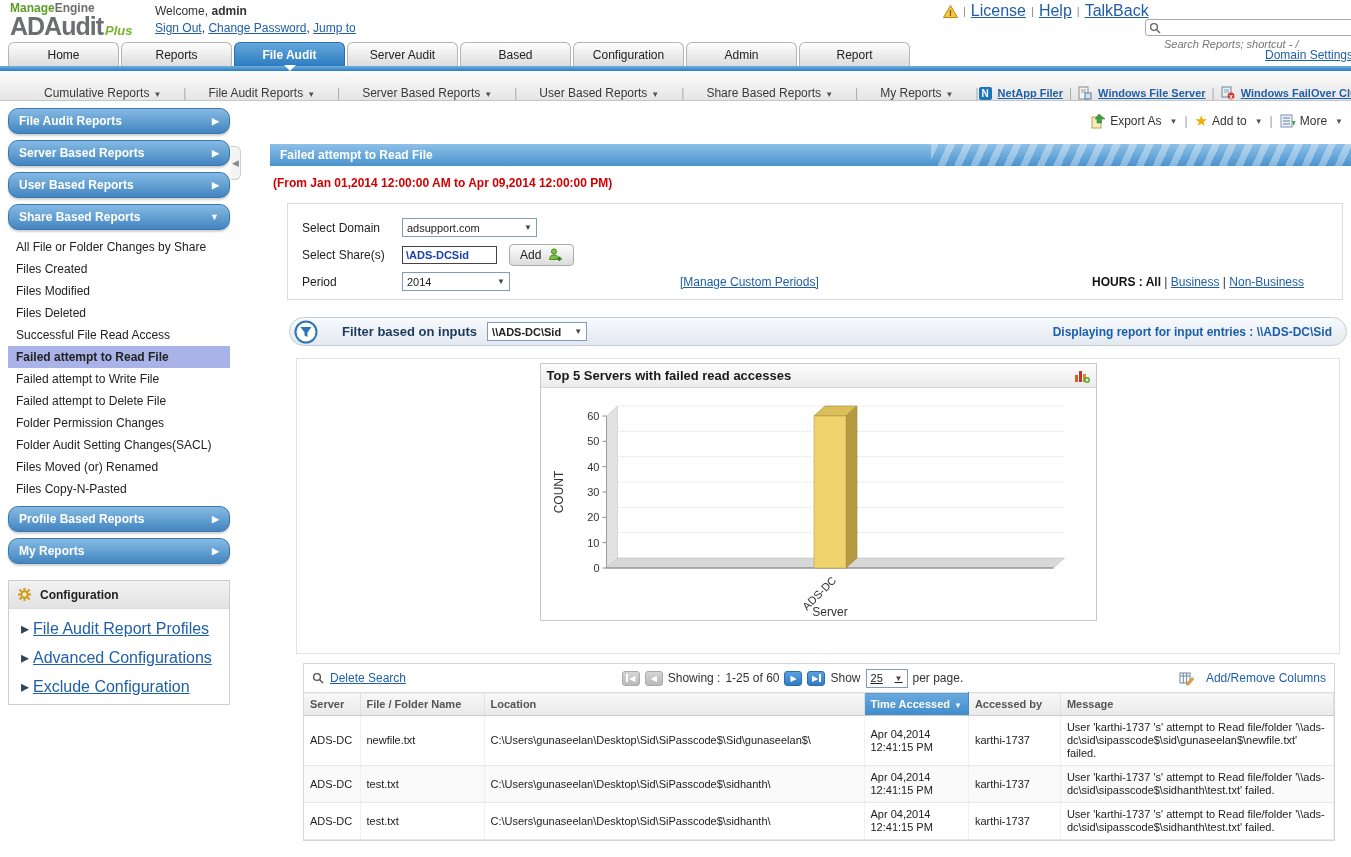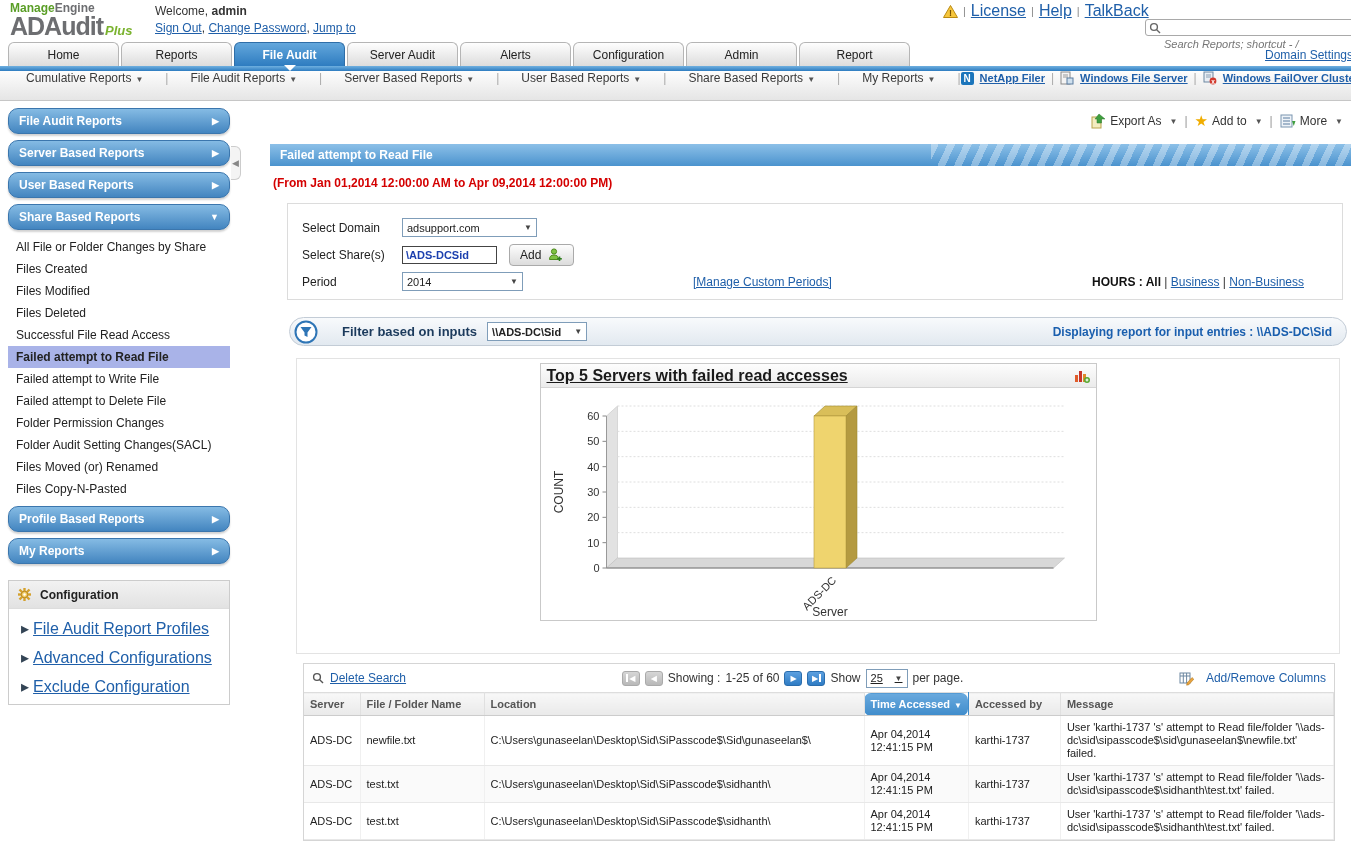--- a/index.html
+++ b/index.html
@@ -27,21 +27,21 @@
          background:linear-gradient(#fefefe,#dcdcdc); border:1px solid #b5b5b5; border-bottom:none;
          border-radius:6px 6px 0 0; cursor:pointer; position:relative; }
   .tab.active { background:linear-gradient(#63a7dc,#2e7cc0); color:#fff; font-weight:bold; border-color:#2e6ea8; }
   .tab.active::after { content:''; position:absolute; left:50%; margin-left:-6px; bottom:-5px;
          border-left:6px solid transparent; border-right:6px solid transparent; border-top:6px solid #fff; z-index:4; }
   .tabline { position:absolute; left:0; top:66px; width:1351px; height:5px; background:linear-gradient(#6fb0e0,#2e7cc0); z-index:2; }
   .domset { position:absolute; left:1265px; top:48px; font-size:12px; white-space:nowrap; z-index:3; }
 
   
   .subnav { position:absolute; left:0; top:71px; width:1351px; height:30px; background:linear-gradient(#fdfdfd,#e5e5e5);
-            border-bottom:1px solid #c6c6c6; display:flex; align-items:flex-start; padding:0 4px; }
+            border-bottom:1px solid #c6c6c6; display:flex; align-items:flex-end; padding:0 22px; }
   .subnav .menu { color:#3a3a3a; padding:0 22px; cursor:pointer; white-space:nowrap; }
   .subnav .sep { color:#aaa; }
   .subnav .right { margin-left:auto; display:flex; align-items:center; gap:6px; white-space:nowrap; }
   .subnav .right a { font-weight:bold; font-size:11px; display:inline-flex; align-items:center; gap:3px; }
   .caret { font-size:8px; color:#555; margin-left:4px; }
 
   
   .sidebar { position:absolute; left:8px; top:108px; width:222px; }
   .sbtn { height:26px; margin-bottom:6px; border-radius:10px; border:1px solid #3b76ad;
           background:linear-gradient(#85bbe4,#4385c0); color:#fff; font-weight:bold; font-size:12px;
@@ -87,37 +87,37 @@
 
   .filterbar { position:absolute; left:289px; top:317px; width:1058px; height:29px; border:1px solid #c3ccd6; border-radius:15px;
           background:linear-gradient(#f8fafc,#e2e9f0); display:flex; align-items:center; padding:0 14px 0 4px; gap:10px; }
   .filterbar .flabel2 { font-weight:bold; color:#1b3a5c; font-size:13px; margin-left:14px; }
   .displaying { margin-left:auto; color:#1a5fae; font-weight:bold; font-size:12px; white-space:nowrap; }
 
   .bigpanel { position:absolute; left:296px; top:358px; width:1044px; height:296px; border:1px solid #e3e3e3; background:#fff; }
   .chartpanel { width:557px; height:258px; margin:4px auto 0 auto; border:1px solid #c9c9c9; background:#fff; }
   .charthdr { height:24px; background:linear-gradient(#fdfdfd,#ebebeb); border-bottom:1px solid #d5d5d5;
           display:flex; align-items:center; padding:0 6px; }
-  .charthdr .ctitle { font-weight:bold; font-size:16px; color:#1a1a1a;text-decoration:underline; }
+  .charthdr .ctitle { font-weight:bold; font-size:13px; color:#1a1a1a; }
   .charthdr .cicon { margin-left:auto; cursor:pointer; }
 
   .tablewrap { position:absolute; left:303px; top:663px; width:1032px; border:1px solid #d5d5d5; background:#fff; }
   .pagebar { height:28px; display:flex; align-items:center; padding:0 8px; gap:6px; font-size:12px; color:#333; }
   .pagebar .mid { margin-left:auto; display:flex; align-items:center; gap:5px; }
   .pagebar .rightgrp { margin-left:auto; display:flex; align-items:center; gap:12px; }
   .pbtn { width:18px; height:15px; border-radius:3px; color:#fff; font-size:8px; display:inline-flex; align-items:center; justify-content:center; gap:1px; cursor:pointer; }
   .pbtn.gray { background:linear-gradient(#d6d6d6,#b8b8b8); border:1px solid #aaa; }
   .pbtn.blue { background:linear-gradient(#5ca0e0,#2f7cc4); border:1px solid #2a6dad; }
   .pbtn .bar { display:inline-block; width:2px; height:8px; background:#fff; }
   .pselect { width:42px;text-decoration:underline; }
 
   table.grid { width:100%; border-collapse:collapse; font-size:11px; }
   table.grid th { background:linear-gradient(#f8f8f8,#e9e9e9); color:#555; font-weight:bold; text-align:left;
           padding:5px 6px; border-right:1px solid #e0e0e0; border-top:1px solid #ddd; border-bottom:1px solid #ccc; cursor:pointer; white-space:nowrap; }
-  table.grid th.sorted { background:linear-gradient(#6aaade,#3f8ccb); color:#fff; border-right-color:#3f8ccb;border-radius:7px; }
+  table.grid th.sorted { background:linear-gradient(#6aaade,#3f8ccb); color:#fff; border-right-color:#3f8ccb; }
   table.grid td { padding:5px 6px; border-right:1px solid #f0f0f0; border-bottom:1px solid #e8e8e8; vertical-align:middle; color:#222; line-height:13px; }
   table.grid tr.alt td { background:#fafafa; }
   td.msg { word-wrap:break-word; overflow-wrap:break-word; }
 
   
   .icn { display:inline-block; vertical-align:middle; }
   .netapp { width:13px; height:13px; background:#1b75bb; color:#fff; font-weight:bold; font-size:10px; text-align:center; line-height:13px; border-radius:2px; }
 </style>
 </head>
 <body>
@@ -156,21 +156,21 @@
         </svg>
       <input placeholder="Search Reports; shortcut - /" style="">
     </div>
   </div>
 
   <div class="tabs">
     <div class="tab">Home</div>
     <div class="tab">Reports</div>
     <div class="tab active">File Audit</div>
     <div class="tab">Server Audit</div>
-    <div class="tab">Alerts</div>
+    <div class="tab">Based</div>
     <div class="tab">Configuration</div>
     <div class="tab">Admin</div>
     <div class="tab">Report</div>
   </div>
   <div class="tabline"></div>
   <a class="domset">Domain Settings</a>
 
   <div class="subnav">
     <span class="menu"><span>Cumulative Reports</span><span class="caret">▼</span></span>
       <span class="sep">|</span>
@@ -315,21 +315,21 @@
         <svg class="icn" width="15" height="15" viewBox="0 0 15 15">
             <circle cx="6" cy="4.5" r="2.6" fill="#7ec243" stroke="#4e8a1e"></circle>
             <path d="M1.5 12.5 Q1.5 8 6 8 Q10.5 8 10.5 12.5 Z" fill="#7ec243" stroke="#4e8a1e"></path>
             <line x1="11.5" y1="9.5" x2="11.5" y2="14" stroke="#2e7d1e" stroke-width="1.6"></line>
             <line x1="9.2" y1="11.8" x2="13.8" y2="11.8" stroke="#2e7d1e" stroke-width="1.6"></line>
           </svg>
       </span>
     </div>
     <div class="frow">
       <span class="flabel">Period</span>
-      <span class="fselect" style="width:121px">
+      <span class="fselect" style="width:108px">
           <span>2014</span>
           <span class="caret">▼</span>
         </span>
       <a class="managelink">[Manage Custom Periods]</a>
       <span class="hours">
         <b><span>HOURS : </span><span>All</span></b>
         <span> | </span>
         <a>Business</a>
         <span> | </span>
         <a>Non-Business</a>

